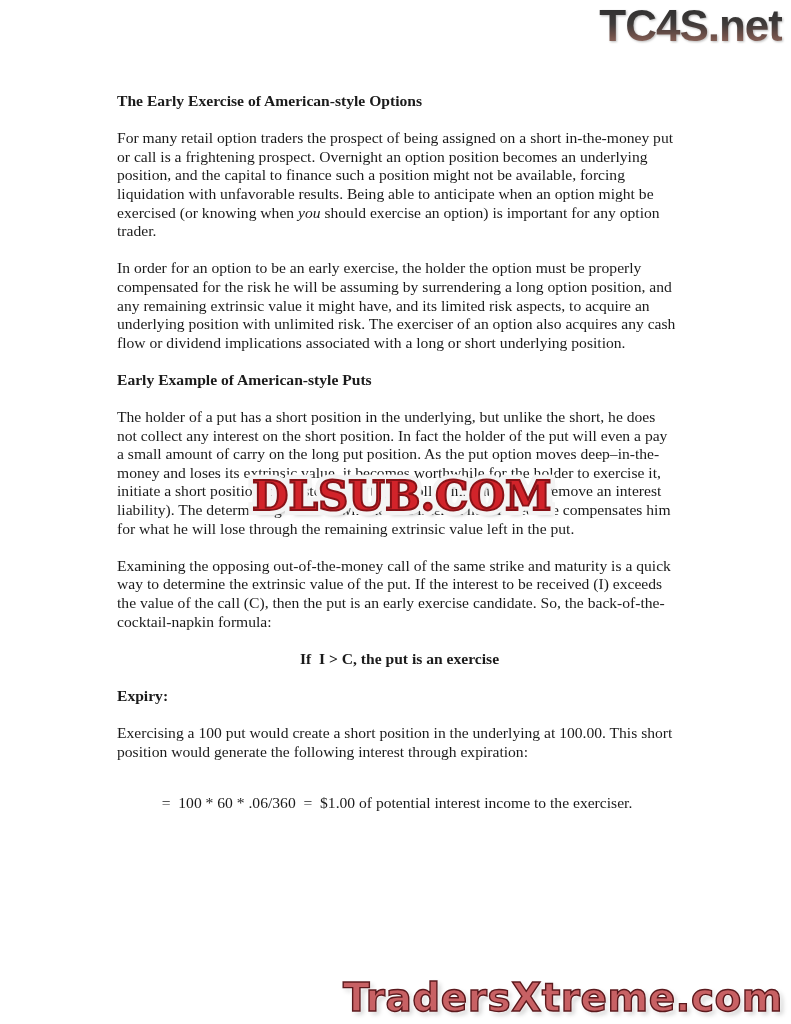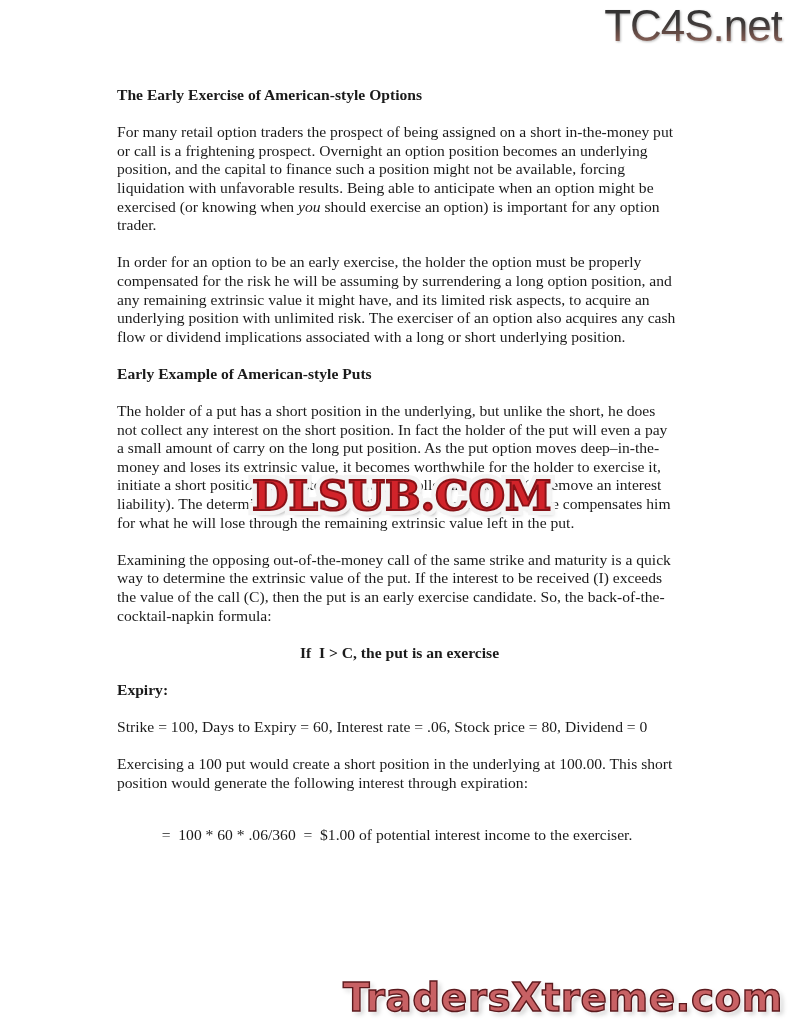--- a/index.html
+++ b/index.html
@@ -8,34 +8,34 @@
     width:791px;height:1024px;
     background:#ffffff;
     overflow:hidden;
     font-family:"Liberation Serif", serif;
     color:var(--text_color,#1b1b1b);
   }
   
   .tc4s-logo{
     position:absolute;top:4px;right:9px;
     font-family:"Liberation Sans", sans-serif;
-    font-weight:normal;
+    font-weight:bold;
     font-size:44px;
     letter-spacing:-1px;
     line-height:1;
     background:linear-gradient(180deg,#303030 8%,#3f3b3a 45%,#6e5049 72%,var(--logo_rust,#9b6f63) 96%);
     -webkit-background-clip:text;
     background-clip:text;
     color:transparent;
     filter:drop-shadow(1px 1px 1px rgba(0,0,0,0.28));
     white-space:nowrap;
   }
   
   .content{
-    position:absolute;left:117px;top:86px;width:560px;
+    position:absolute;left:117px;top:92px;width:560px;
     font-size:15.6px;line-height:18.6px;
   }
   .content p{margin:0 0 18.6px 0;}
   .content .h{font-weight:bold;}
   .pre{white-space:pre-wrap;text-align:center;}
   .indent{padding-left:5px;}
   .mb-extra{margin-bottom:33px !important;}
   .italic{font-style:italic;margin-top:8px;}
   
   .watermark{
@@ -97,21 +97,20 @@
     <p class="h">Early Example of American-style Puts</p>
 
     <p>The holder of a put has a short position in the underlying, but unlike the short, he does not collect any interest on the short position. In fact the holder of the put will even a pay a small amount of carry on the long put position. As the put option moves deep–in-the-money and loses its extrinsic value, it becomes worthwhile for the holder to exercise it, initiate a short position in the stock, and begin collecting interest (or remove an interest liability). The determining factor is whether the interest he will receive compensates him for what he will lose through the remaining extrinsic value left in the put.</p>
 
     <p>Examining the opposing out-of-the-money call of the same strike and maturity is a quick way to determine the extrinsic value of the put. If the interest to be received (I) exceeds the value of the call (C), then the put is an early exercise candidate. So, the back-of-the-cocktail-napkin formula:</p>
 
     <p class="h pre indent">If  I &gt; C, the put is an exercise</p>
 
     <p class="h">Expiry:</p>
 
-    <p>Strike = 100, Days to Expiry = 60, Interest rate = .06, Stock price = 80, Dividend = 0</p>
 
     <p class="mb-extra">Exercising a 100 put would create a short position in the underlying at 100.00. This short position would generate the following interest through expiration:</p>
 
 
     <p class="pre">=  100 * 60 * .06/360  =  $1.00 of potential interest income to the exerciser.</p>
 
 
   </div>
 
   <div class="watermark">

